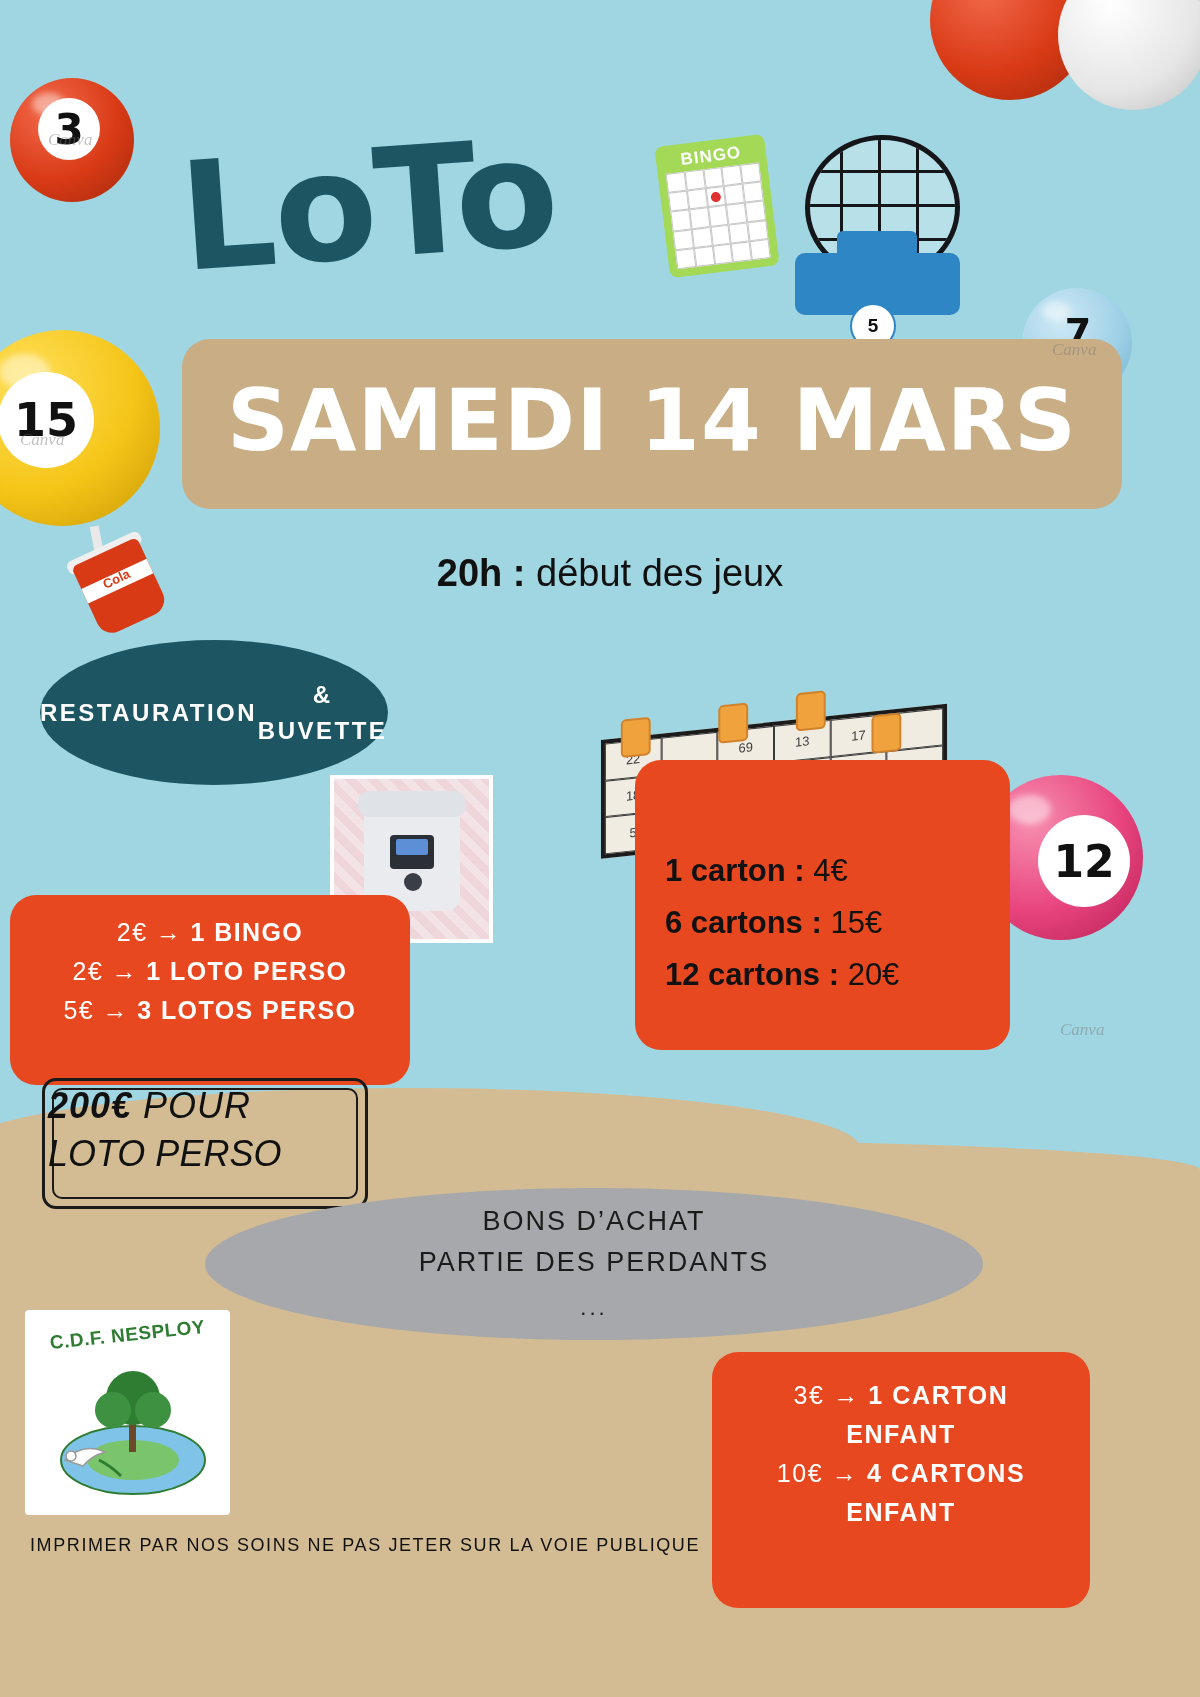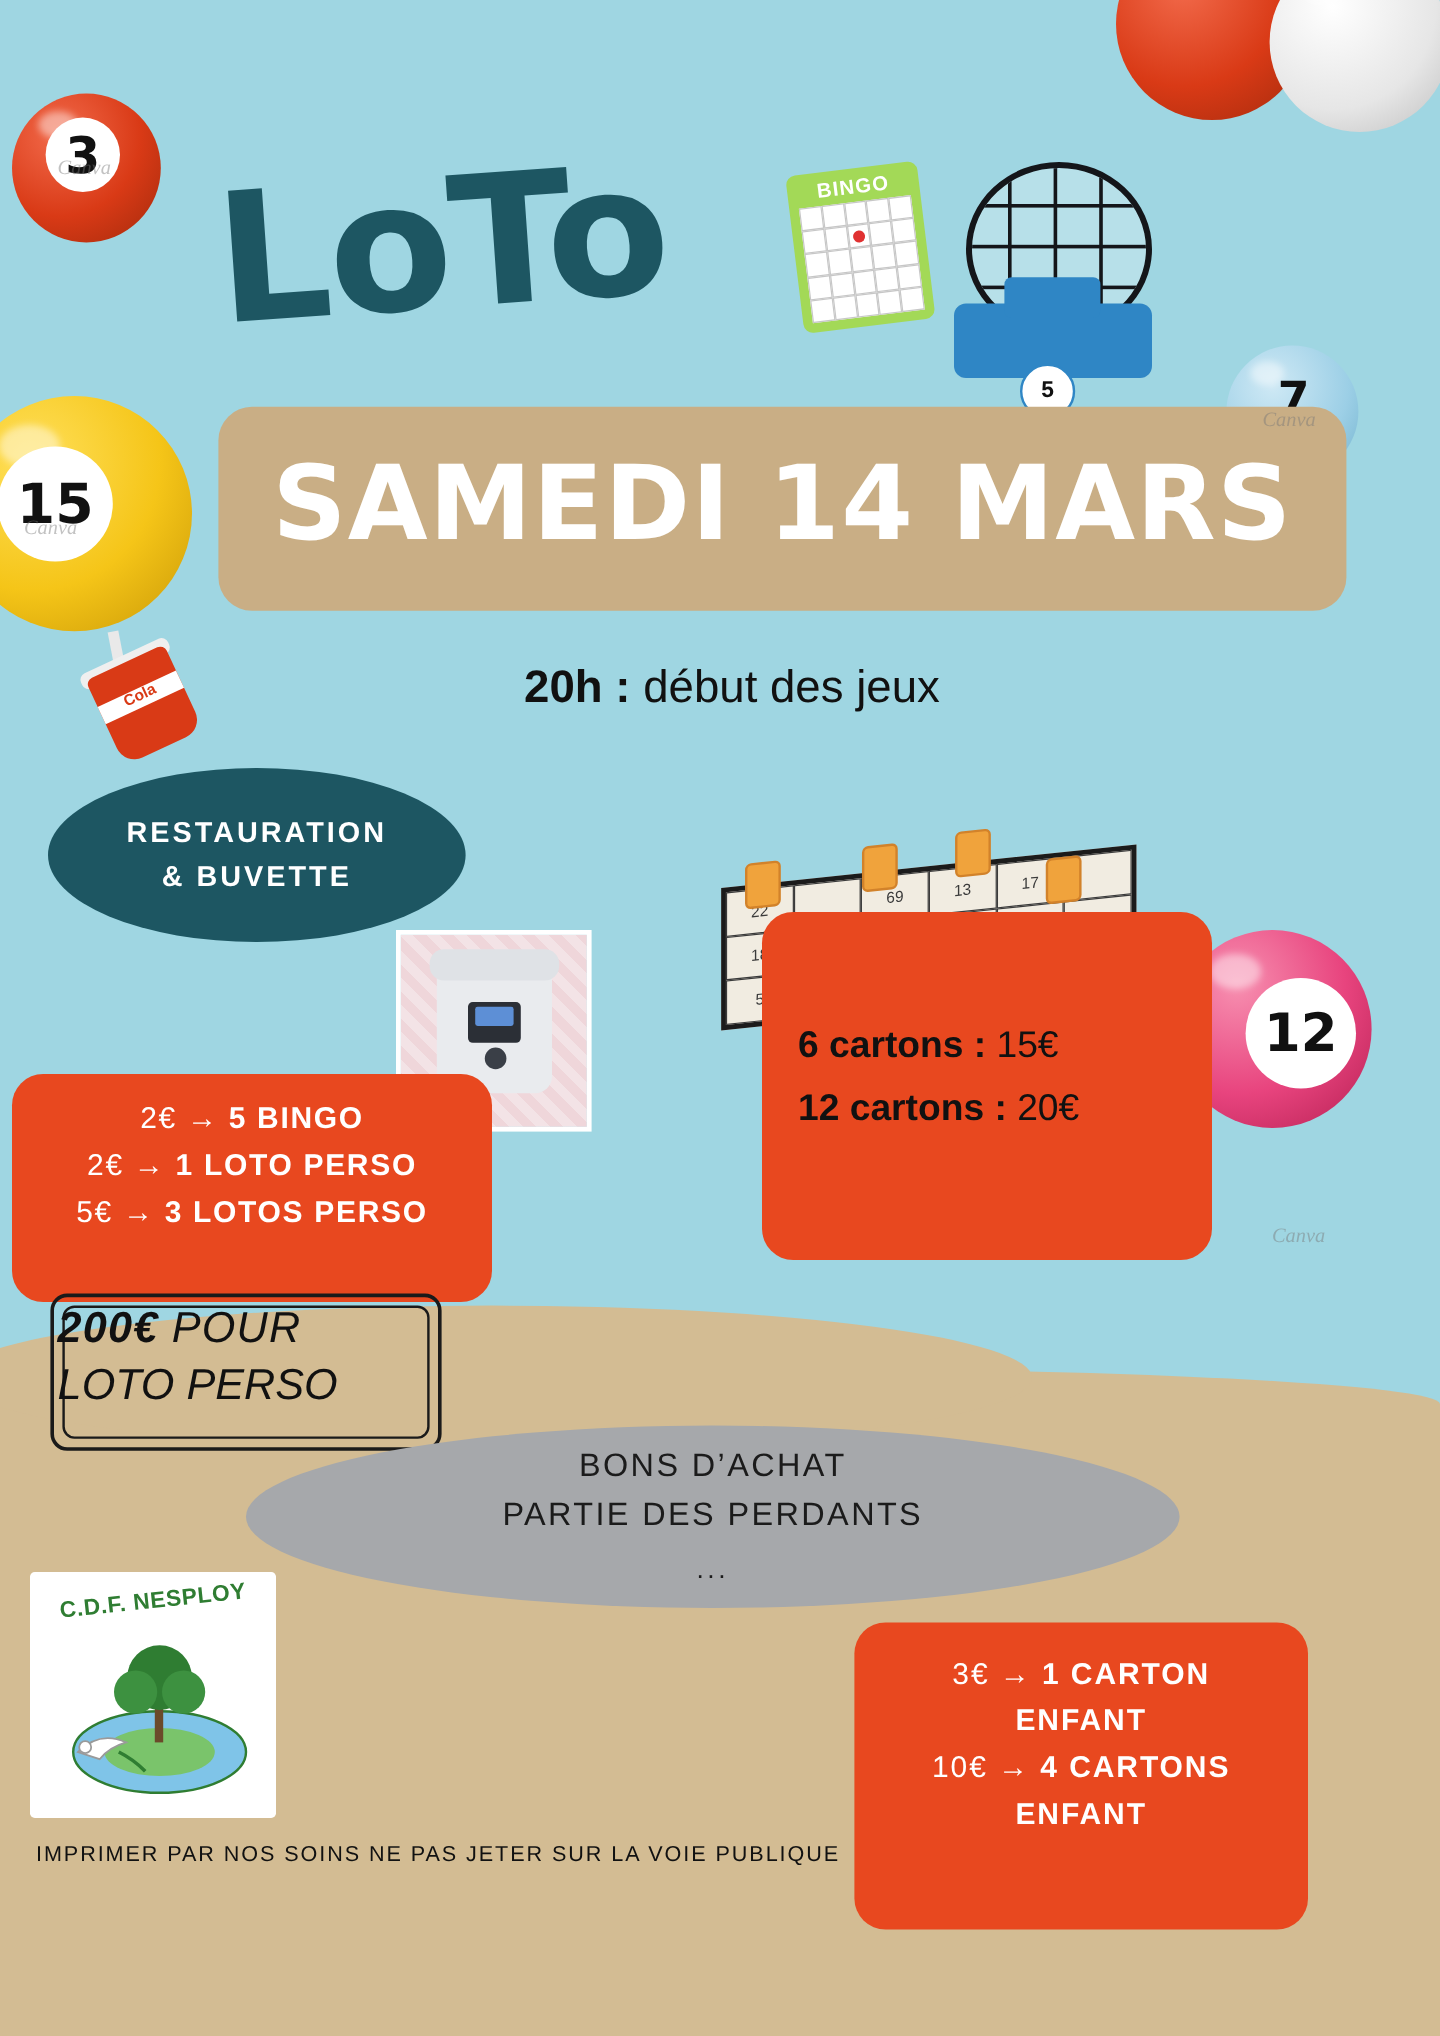--- a/index.html
+++ b/index.html
@@ -44,21 +44,21 @@
 
   
   .times{position:absolute;left:180px;top:545px;width:860px;text-align:center;color:#111;}
   .times .line{font-size:38px;line-height:56px;}
   .times .line b{font-weight:bold;}
 
   
   .resto{
     position:absolute;left:40px;top:640px;width:348px;height:145px;
     background:#1d5662;border-radius:50%;
-    display:flex;flex-direction:column;align-items:center;justify-content:center;
+    display:flex;flex-direction:row;align-items:center;justify-content:center;
     color:#fff;font-weight:bold;letter-spacing:2.5px;font-size:24px;line-height:36px;
     text-align:center;
   }
 
   
   .box-orange{position:absolute;background:#e8481f;border-radius:26px;color:#fff;}
   #box-bingo{left:10px;top:895px;width:400px;height:190px;}
   #box-bingo .row{font-size:25px;font-weight:bold;letter-spacing:1.4px;line-height:39px;text-align:center;}
   #box-bingo .row .small{font-weight:normal;font-size:25px;}
 
@@ -331,36 +331,40 @@
     <div class="pawn" style="left:118px;top:0px;"></div>
     <div class="pawn" style="left:196px;top:-4px;"></div>
     <div class="pawn" style="left:272px;top:26px;"></div>
     <div class="pawn" style="left:104px;top:74px;"></div>
   </div>
   <div class="wm" style="left:716px;top:760px;transform:rotate(-7deg);">Canva</div>
 
   <div class="box-orange" id="box-cartons">
     <div class="inner">
       <div class="row">
+        <span>1 carton :</span>
+        <span class="price">4€</span>
+      </div>
+      <div class="row">
         <span>6 cartons :</span>
         <span class="price">15€</span>
       </div>
       <div class="row">
         <span>12 cartons :</span>
         <span class="price">20€</span>
       </div>
     </div>
   </div>
 
   <div class="box-orange" id="box-bingo">
     <div style="padding-top:18px;">
       <div class="row">
         <span class="small">2€</span>
         <span class="small">→</span>
-        <span>5 BINGO</span>
+        <span>1 BINGO</span>
       </div>
       <div class="row">
         <span class="small">2€</span>
         <span class="small">→</span>
         <span>1 LOTO PERSO</span>
       </div>
       <div class="row">
         <span class="small">5€</span>
         <span class="small">→</span>
         <span>3 LOTOS PERSO</span>

